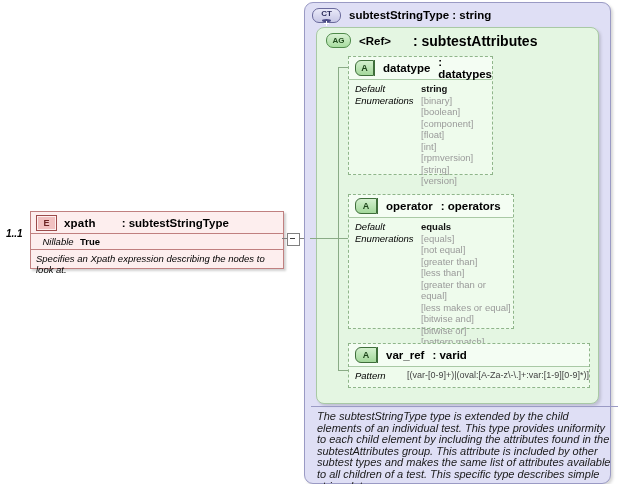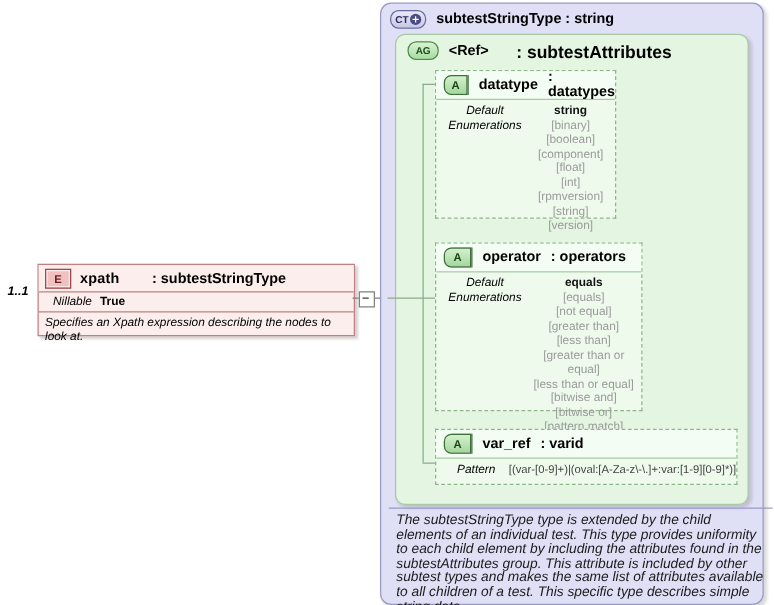--- a/index.html
+++ b/index.html
@@ -56,21 +56,21 @@
     background:#dfdff5;border:1px solid #9a9ac4;border-radius:9px;
     box-shadow:2px 2px 3px rgba(0,0,0,.16);
   }
   #ct-header{
     left:312px;top:5px;width:289px;height:20px;display:flex;align-items:center;
   }
   .ct-badge{
     width:27px;height:13px;border:1px solid #6a6a9c;border-radius:7px;
     background:linear-gradient(#e9e9f8,#c8c8e6);
     display:flex;align-items:center;justify-content:center;gap:1px;
-    font-size:8px;font-weight:bold;color:#2a2a5a;margin-right:8px;
+    font-size:8px;font-weight:bold;color:#2a2a5a;margin-right:8px;flex-direction:column;
   }
   .plus-dot{
     width:9px;height:9px;border-radius:50%;background:#4a4a86;position:relative;
     display:inline-block;
   }
   .plus-dot::before,.plus-dot::after{
     content:"";position:absolute;background:#fff;
   }
   .plus-dot::before{left:2px;top:4px;width:5px;height:1px;}
   .plus-dot::after{left:4px;top:2px;width:1px;height:5px;}
@@ -113,21 +113,21 @@
   }
   .a-badge{
     width:20px;height:14px;border:1px solid #3e6e3a;border-radius:6px 0 0 6px;
     background:linear-gradient(#d4f0cf,#a3d89b);
     display:flex;align-items:center;justify-content:center;
     font-size:9px;font-weight:bold;color:#1d441a;margin-right:9px;
     box-shadow:1px 0 0 #3e6e3a;
   }
   .a-name{font-size:11.5px;font-weight:bold;}
   .a-type{font-size:11.5px;font-weight:bold;margin-left:8px;}
-  .attr-body{padding:3px 0 3px 6px;display:flex;text-align:center;}
+  .attr-body{padding:3px 0 3px 6px;display:flex;}
   .lbl-col{width:66px;flex:none;}
   .lbl{font-style:italic;font-size:9.5px;line-height:11.5px;display:block;}
   .val-col{flex:1;}
   .val-default{font-size:9.5px;font-weight:bold;line-height:11.5px;display:block;color:#111;}
   .val-enum{font-size:9.5px;line-height:11.5px;display:block;color:#9a9a9a;}
   .val-pattern{font-size:9px;line-height:11px;display:block;color:#444;
                font-family:"Liberation Sans", sans-serif;}
 
   #attr-datatype{left:348px;top:56px;width:143px;height:117px;}
   #attr-operator{left:348px;top:194px;width:164px;height:133px;}
@@ -227,21 +227,21 @@
       <span class="lbl">Default</span>
       <span class="lbl">Enumerations</span>
     </div>
     <div class="val-col">
       <span class="val-default">equals</span>
       <span class="val-enum">[equals]</span>
       <span class="val-enum">[not equal]</span>
       <span class="val-enum">[greater than]</span>
       <span class="val-enum">[less than]</span>
       <span class="val-enum">[greater than or equal]</span>
-      <span class="val-enum">[less than or equal]</span>
+      <span class="val-enum">[less makes or equal]</span>
       <span class="val-enum">[bitwise and]</span>
       <span class="val-enum">[bitwise or]</span>
       <span class="val-enum">[pattern match]</span>
     </div>
   </div>
 </div>
 
 <div class="abs attr-box" id="attr-varref">
   <div class="attr-hdr">
     <span class="a-badge">A</span>

